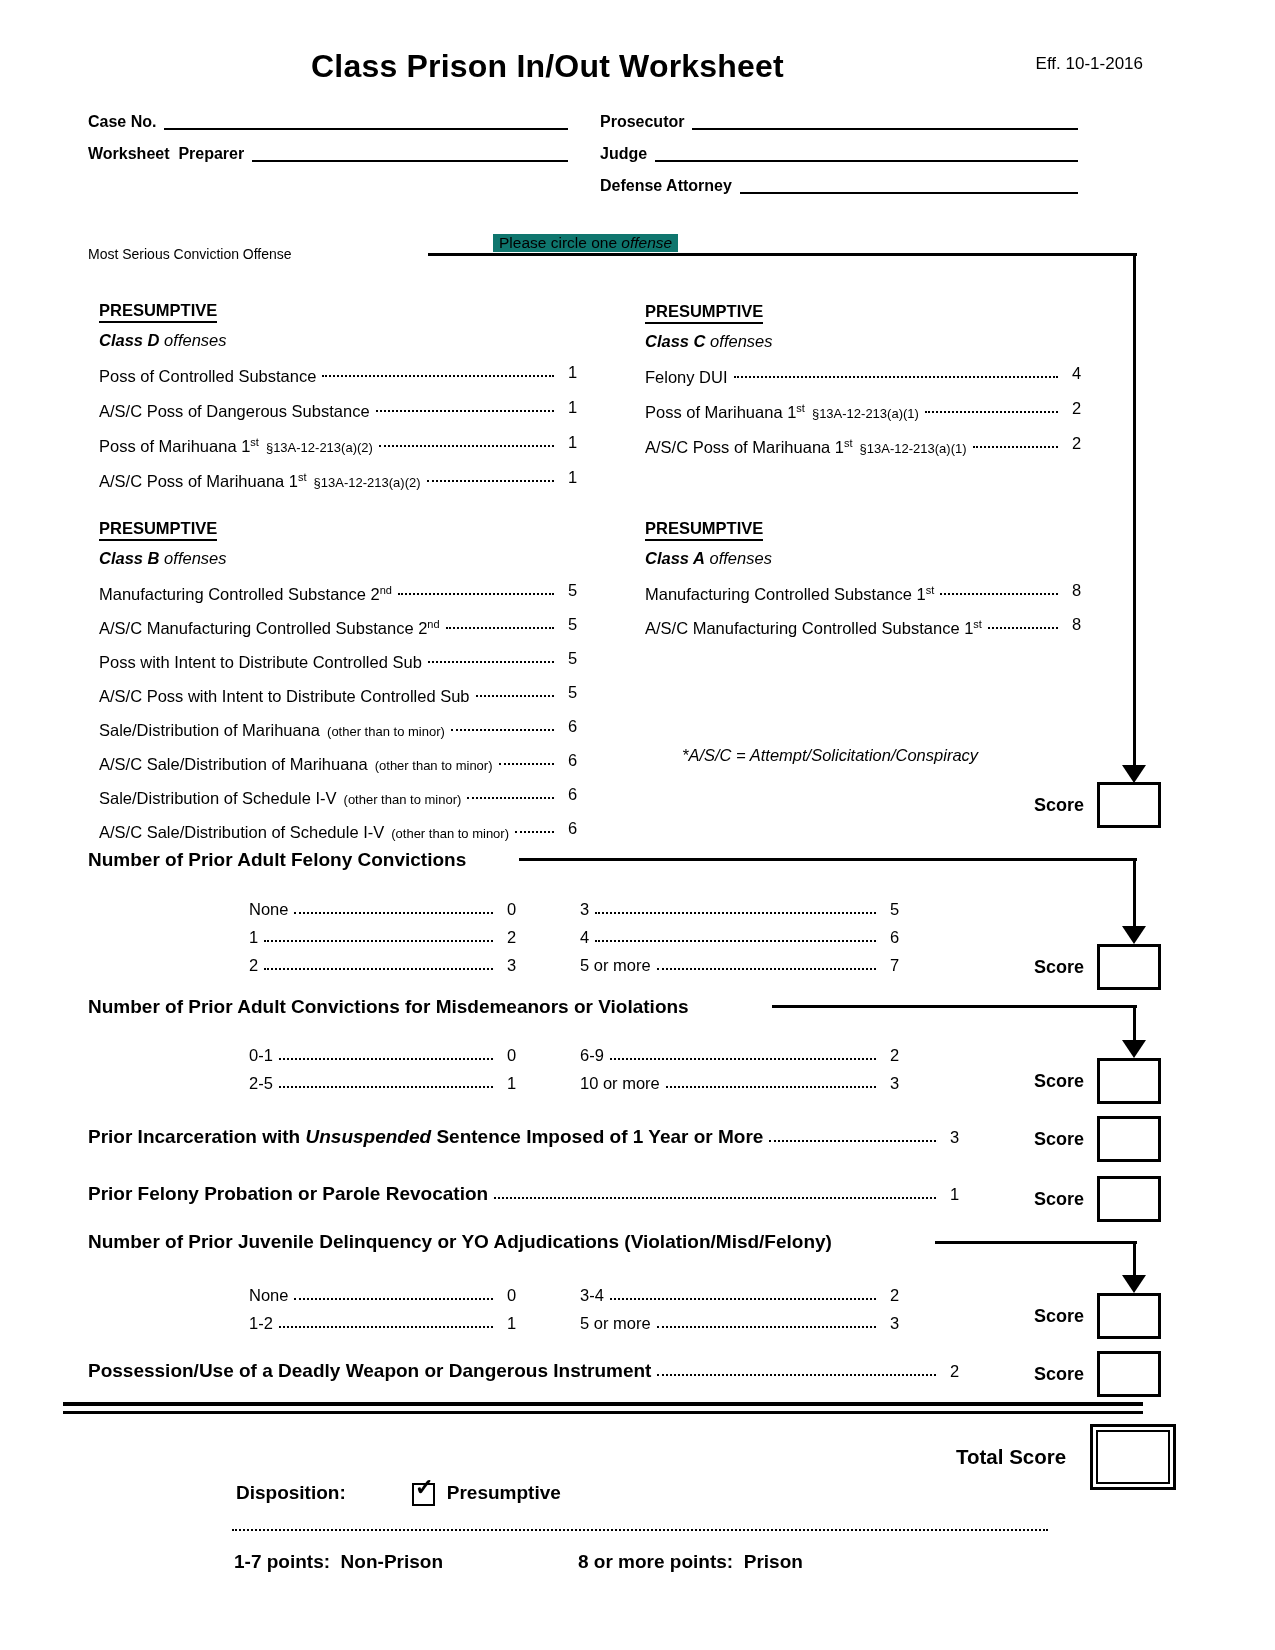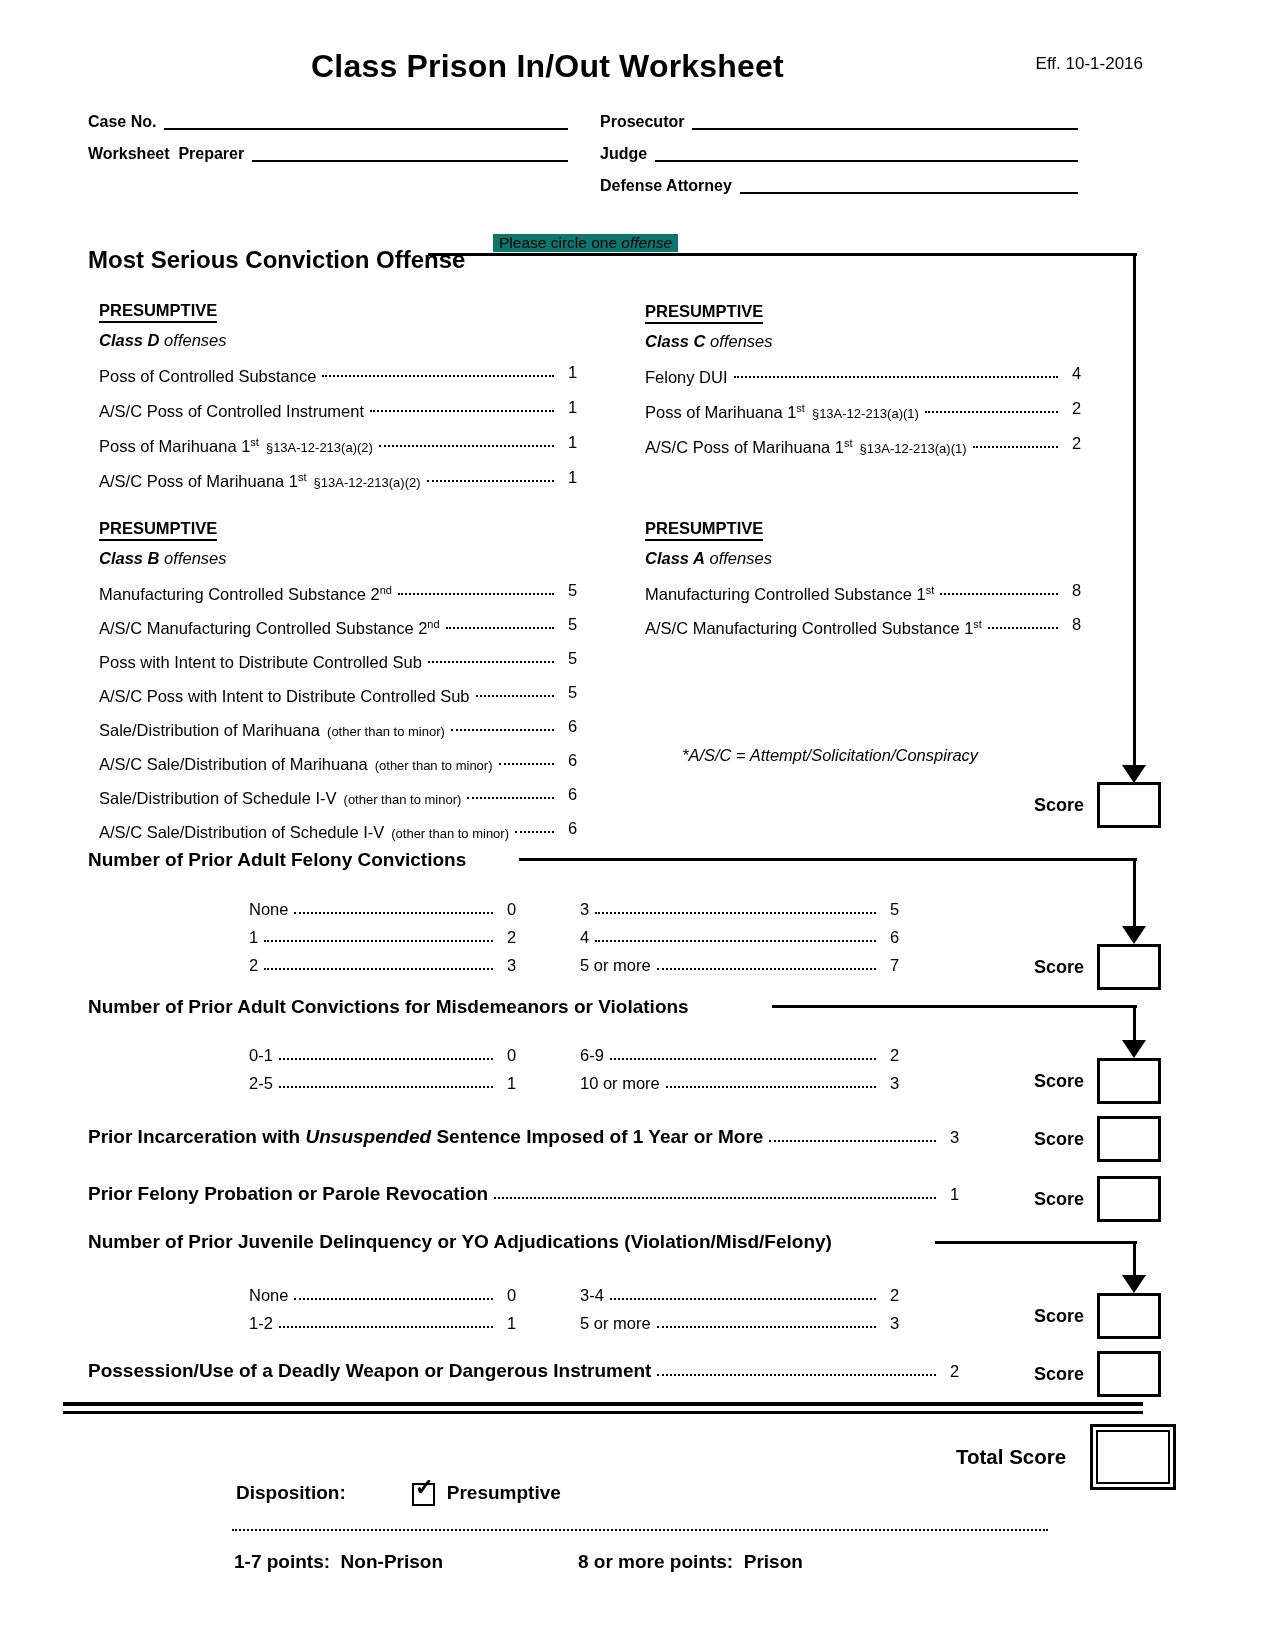--- a/index.html
+++ b/index.html
@@ -13,21 +13,21 @@
 
   
   .fieldcol{position:absolute;top:112px;}
   .fieldcol.left{left:88px;width:480px;}
   .fieldcol.right{left:600px;width:478px;}
   .frow{display:flex;align-items:flex-start;height:32px;}
   .flabel{font-weight:bold;font-size:16px;line-height:20px;white-space:pre;}
   .fline{flex:1;height:16px;border-bottom:2.5px solid #000;margin-left:8px;}
 
   
-  .msco{position:absolute;left:88px;top:246px;font-size:24px;font-weight:bold;white-space:nowrap;}
+  .msco{position:absolute;left:88px;top:246px;font-size:14px;font-weight:normal;white-space:nowrap;}
   .instruction{position:absolute;left:493px;top:234px;font-size:15.5px;background:#0f766e;padding:0 6px;z-index:2;}
   .instruction em{font-style:italic;}
 
   
   .hline,.vline{position:absolute;background:#000;}
   .arrow{position:absolute;width:0;height:0;border-left:12px solid transparent;
          border-right:12px solid transparent;border-top:18px solid #000;}
 
   
   .oblock{position:absolute;}
@@ -129,21 +129,21 @@
     <div class="pclass"><span class="cname">Class D</span><span> offenses</span></div>
     <div>
 
         <div class="oitem">
           <span class="otext"><span>Poss of Controlled Substance</span><sup class="osup"></sup></span>
           <span class="lead"></span>
           <span class="opts">1</span>
         </div>
 
         <div class="oitem">
-          <span class="otext"><span>A/S/C Poss of Controlled Instrument</span><sup class="osup"></sup></span>
+          <span class="otext"><span>A/S/C Poss of Dangerous Substance</span><sup class="osup"></sup></span>
           <span class="lead"></span>
           <span class="opts">1</span>
         </div>
 
         <div class="oitem">
           <span class="otext"><span>Poss of Marihuana 1</span><sup class="osup">st</sup><span class="opost">§13A-12-213(a)(2)</span></span>
           <span class="lead"></span>
           <span class="opts">1</span>
         </div>
 

